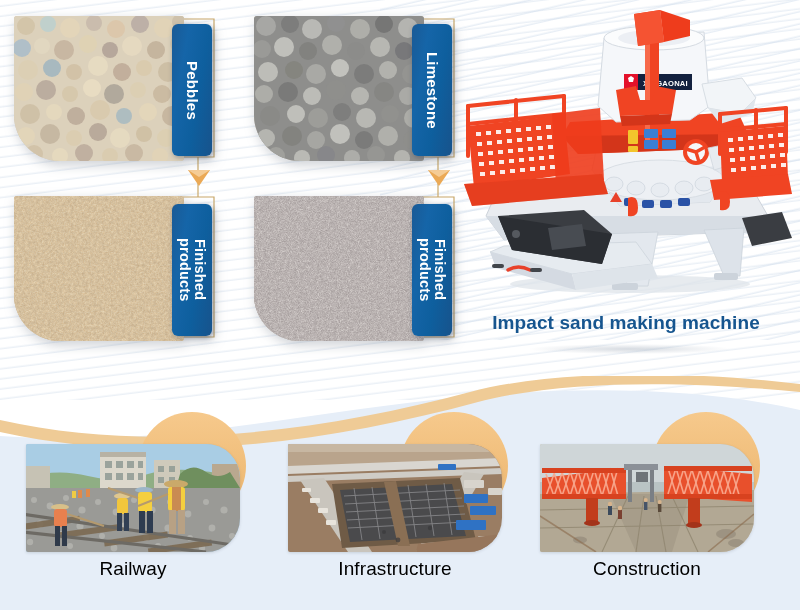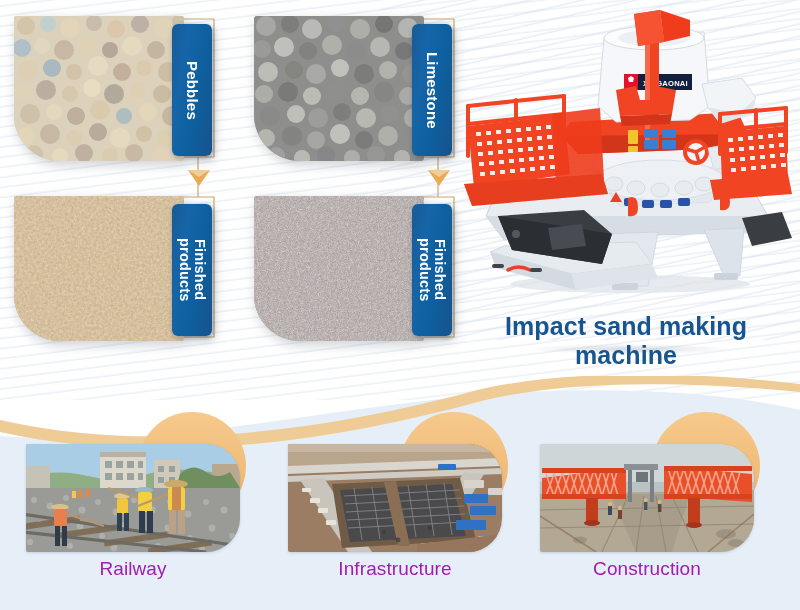--- a/index.html
+++ b/index.html
@@ -82,21 +82,21 @@
     white-space: pre-line;
   }
   .tab.twoline span { font-size: 14.5px; }
 
   
   .machine-wrap { position: absolute; left: 452px; top: 2px; width: 348px; height: 300px; }
   .caption {
     position: absolute; left: 452px; top: 312px; width: 348px;
     text-align: center;
     color: #16558f;
-    font-size: 25px;
+    font-size: 19px;
     font-weight: 700;
     letter-spacing: .1px;
   }
   .caption-shadow {
     position: absolute; left: 530px; top: 344px; width: 200px; height: 10px;
     background: radial-gradient(ellipse at center, rgba(120,135,155,.30) 0%, rgba(120,135,155,0) 72%);
   }
 
   
   .band { position: absolute; left: 0; top: 376px; width: 800px; height: 234px; overflow: hidden; }
@@ -117,21 +117,21 @@
     position: absolute; left: 0; top: 68px;
     width: 214px; height: 108px;
     border-radius: 2px 34px 34px 2px;
     overflow: hidden;
     box-shadow: 0 1px 3px rgba(60,70,90,.18);
   }
   .app .thumb .tex { position: absolute; inset: 0; }
   .app .app-label {
     position: absolute; left: 0; top: 182px; width: 214px;
     text-align: center;
-    color: #a21caf;
+    color: #000000;
     font-size: 19px;
     font-weight: 400;
     letter-spacing: .1px;
   }
 </style>
 </head>
 <body>
 
 <div id="page">
 

